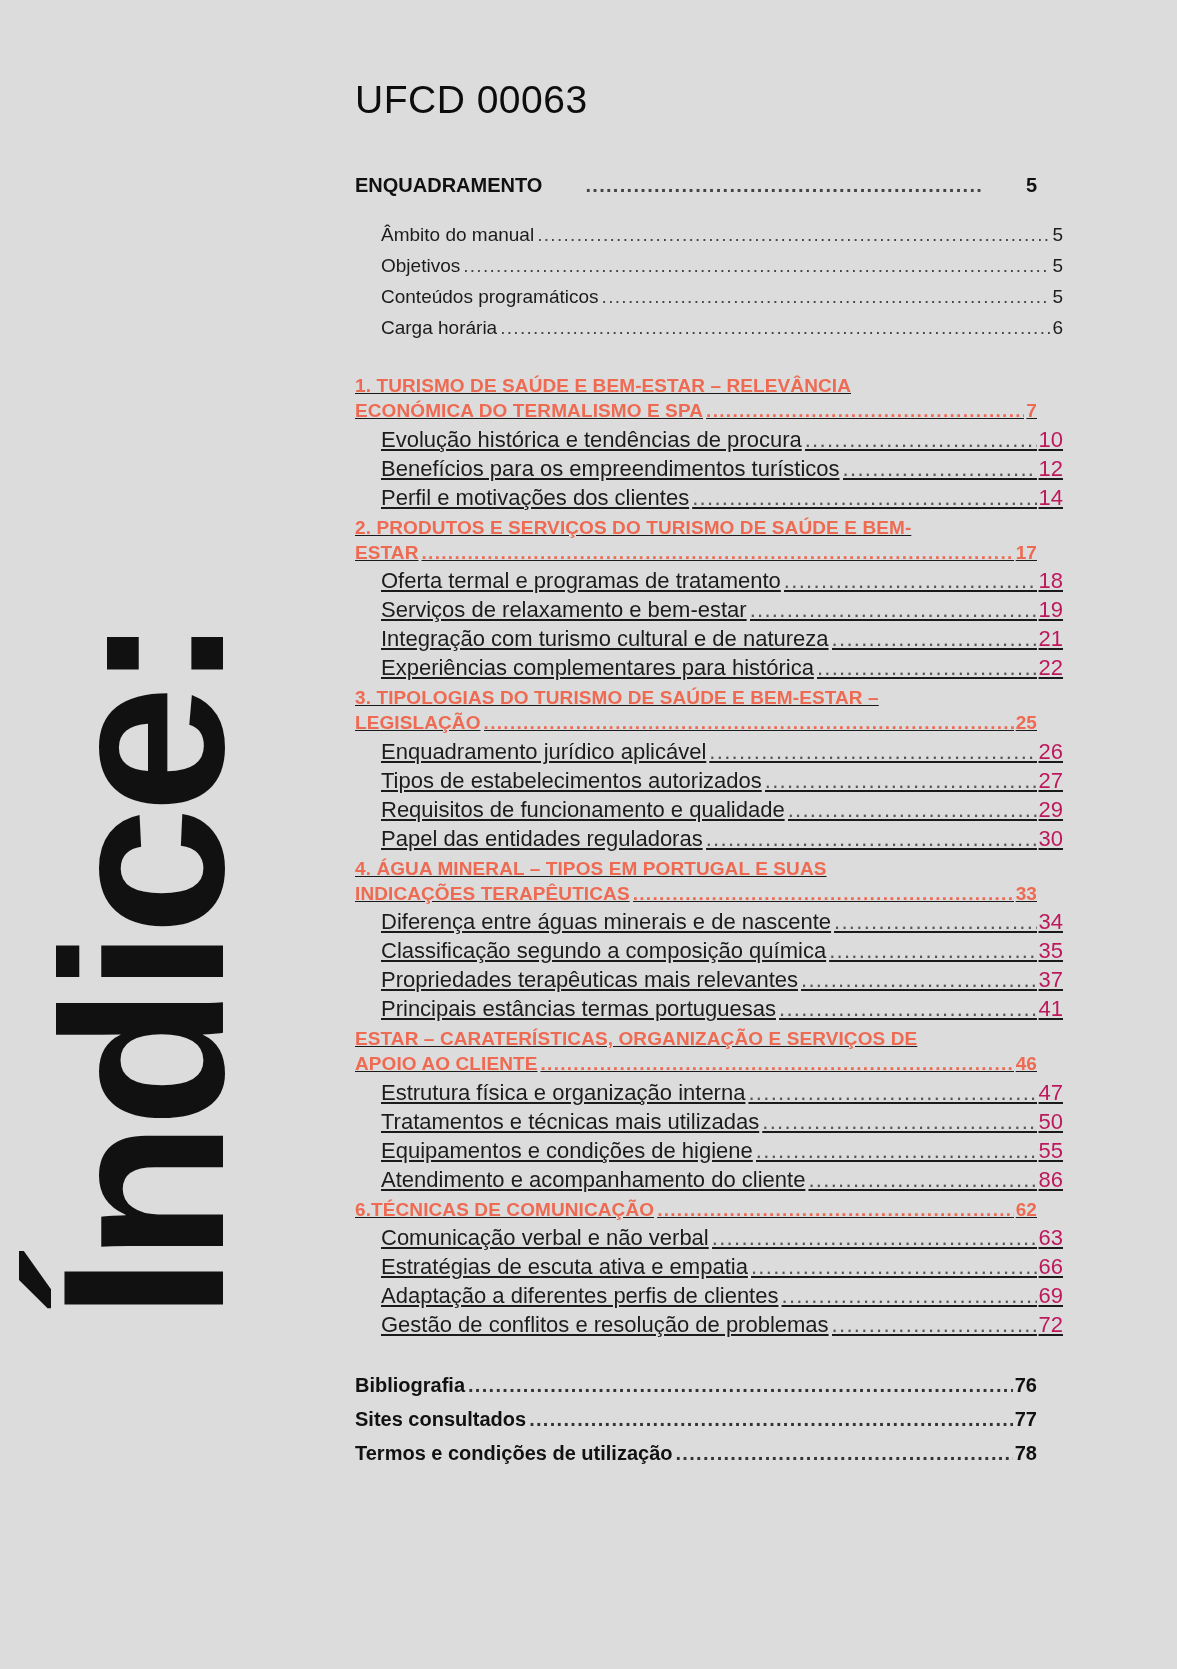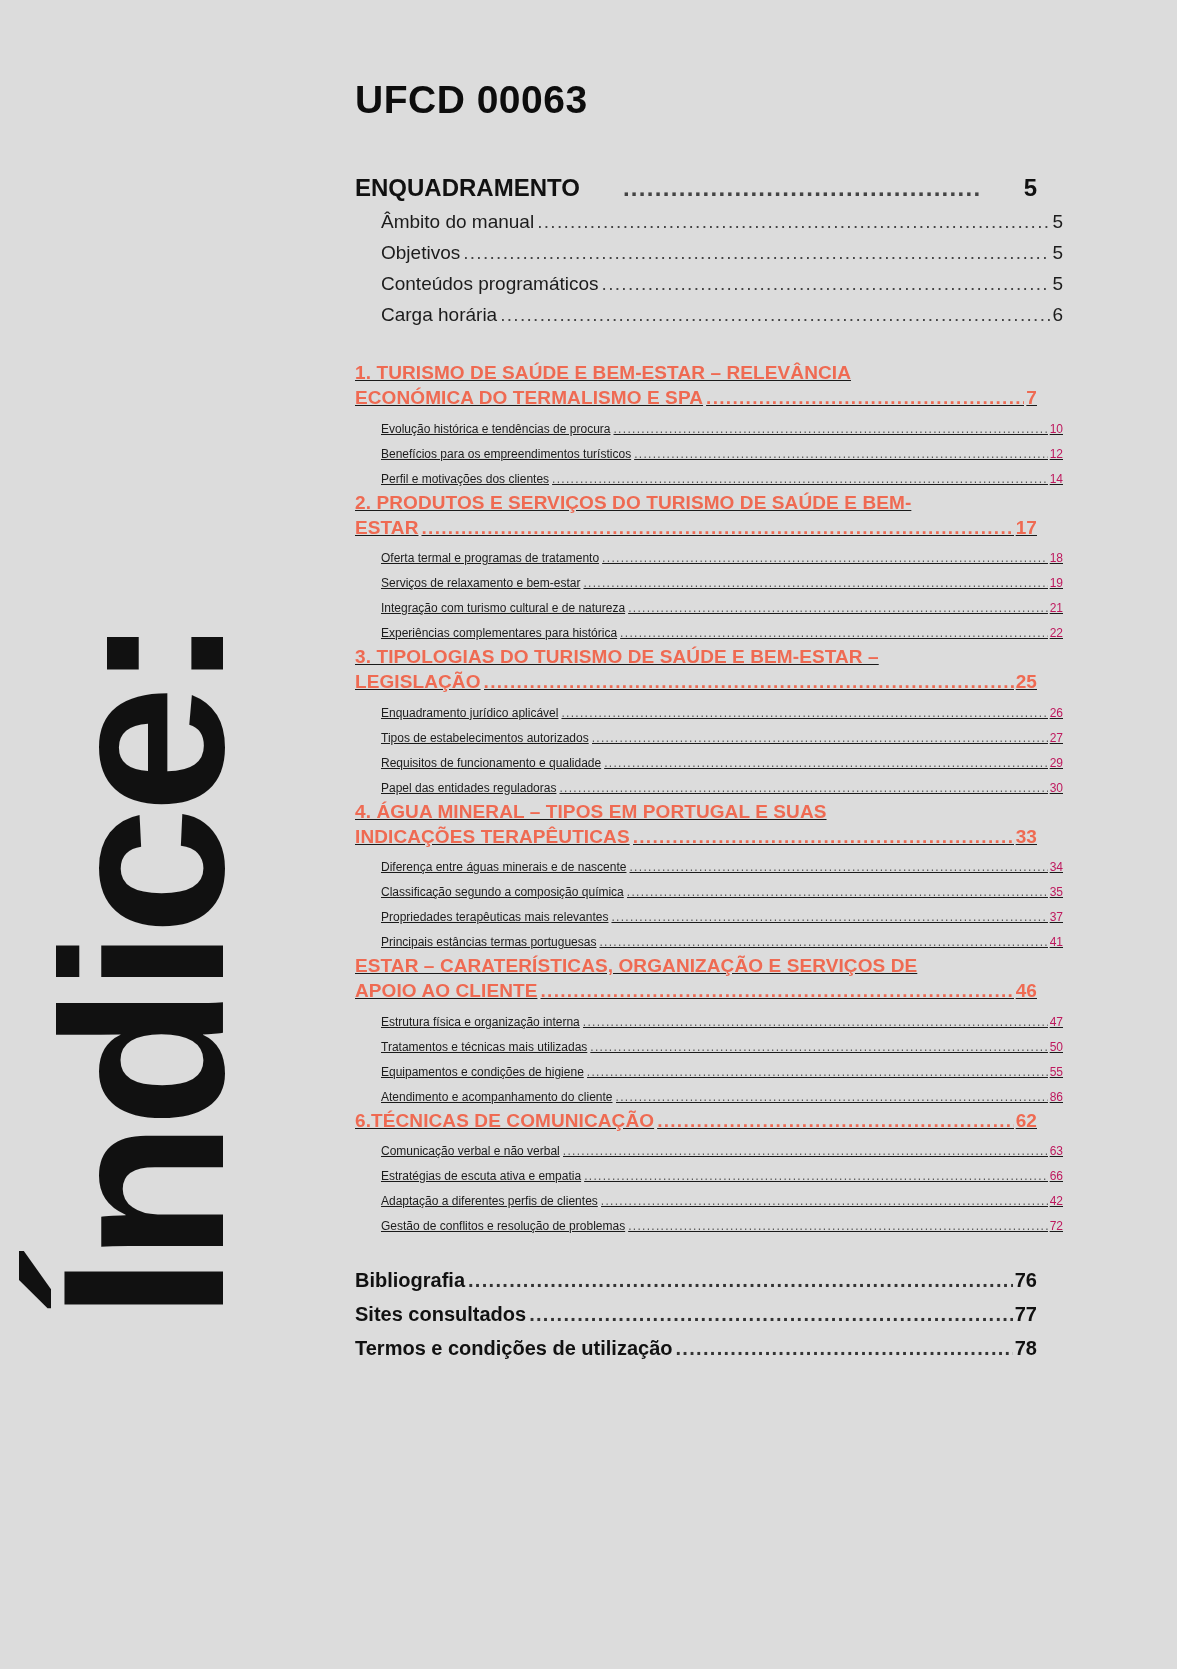--- a/index.html
+++ b/index.html
@@ -43,21 +43,21 @@
   .page {
     position: absolute;
     left: 355px;
     top: 0;
     width: 700px;
     height: 1669px;
   }
 
   .doc-code {
     font-size: 39px;
-    font-weight: 700;
+    font-weight: 400;
     letter-spacing: 0.5px;
     margin-top: 78px;
     color: #0d0d0d;
   }
   .doc-title {
     font-size: 28px;
     font-weight: 700;
     line-height: 1.33;
     margin-top: 28px;
     color: #0d0d0d;
@@ -86,24 +86,24 @@
     margin: 0 2px 0 3px;
     min-width: 10px;
   }
   .row .pg {
     white-space: nowrap;
     text-align: right;
   }
 
   
   .front .row.lvl1 {
-    font-size: 24px;
+    font-size: 20px;
     font-weight: 700;
     color: #111;
-    margin-bottom: 9px;
+    margin-bottom: 27px;
     gap: 40px;
   }
   .front .row.lvl2 {
     font-size: 19px;
     font-weight: 400;
     color: #1c1c1c;
     margin-bottom: 9px;
     padding-left: 26px;
   }
   .front .row.lvl1 .dots,
@@ -132,25 +132,25 @@
   }
   .chap .row .dots {
     color: #ef6a52;
   }
   .chap .row .pg {
     color: #ef6a52;
     font-weight: 700;
   }
 
   .sub {
-    font-size: 12px;
+    font-size: 22px;
     font-weight: 400;
     color: #1c1c1c;
     padding-left: 26px;
-    margin-top: 11px;
+    margin-top: 3px;
   }
   .sub .dots {
     color: #555;
   }
   .sub .pg {
     color: #be185d;
   }
 
   .chap-block {
     margin-bottom: 2px;
@@ -386,21 +386,21 @@
               <span class="pg">63</span>
             </div>
             <div class="row sub">
               <span class="txt">Estratégias de escuta ativa e empatia</span>
               <span class="dots">............................................................................................................................................................................................................................</span>
               <span class="pg">66</span>
             </div>
             <div class="row sub">
               <span class="txt">Adaptação a diferentes perfis de clientes</span>
               <span class="dots">............................................................................................................................................................................................................................</span>
-              <span class="pg">42</span>
+              <span class="pg">69</span>
             </div>
             <div class="row sub">
               <span class="txt">Gestão de conflitos e resolução de problemas</span>
               <span class="dots">............................................................................................................................................................................................................................</span>
               <span class="pg">72</span>
             </div>
           </div>
         </div>
       </div>
 

